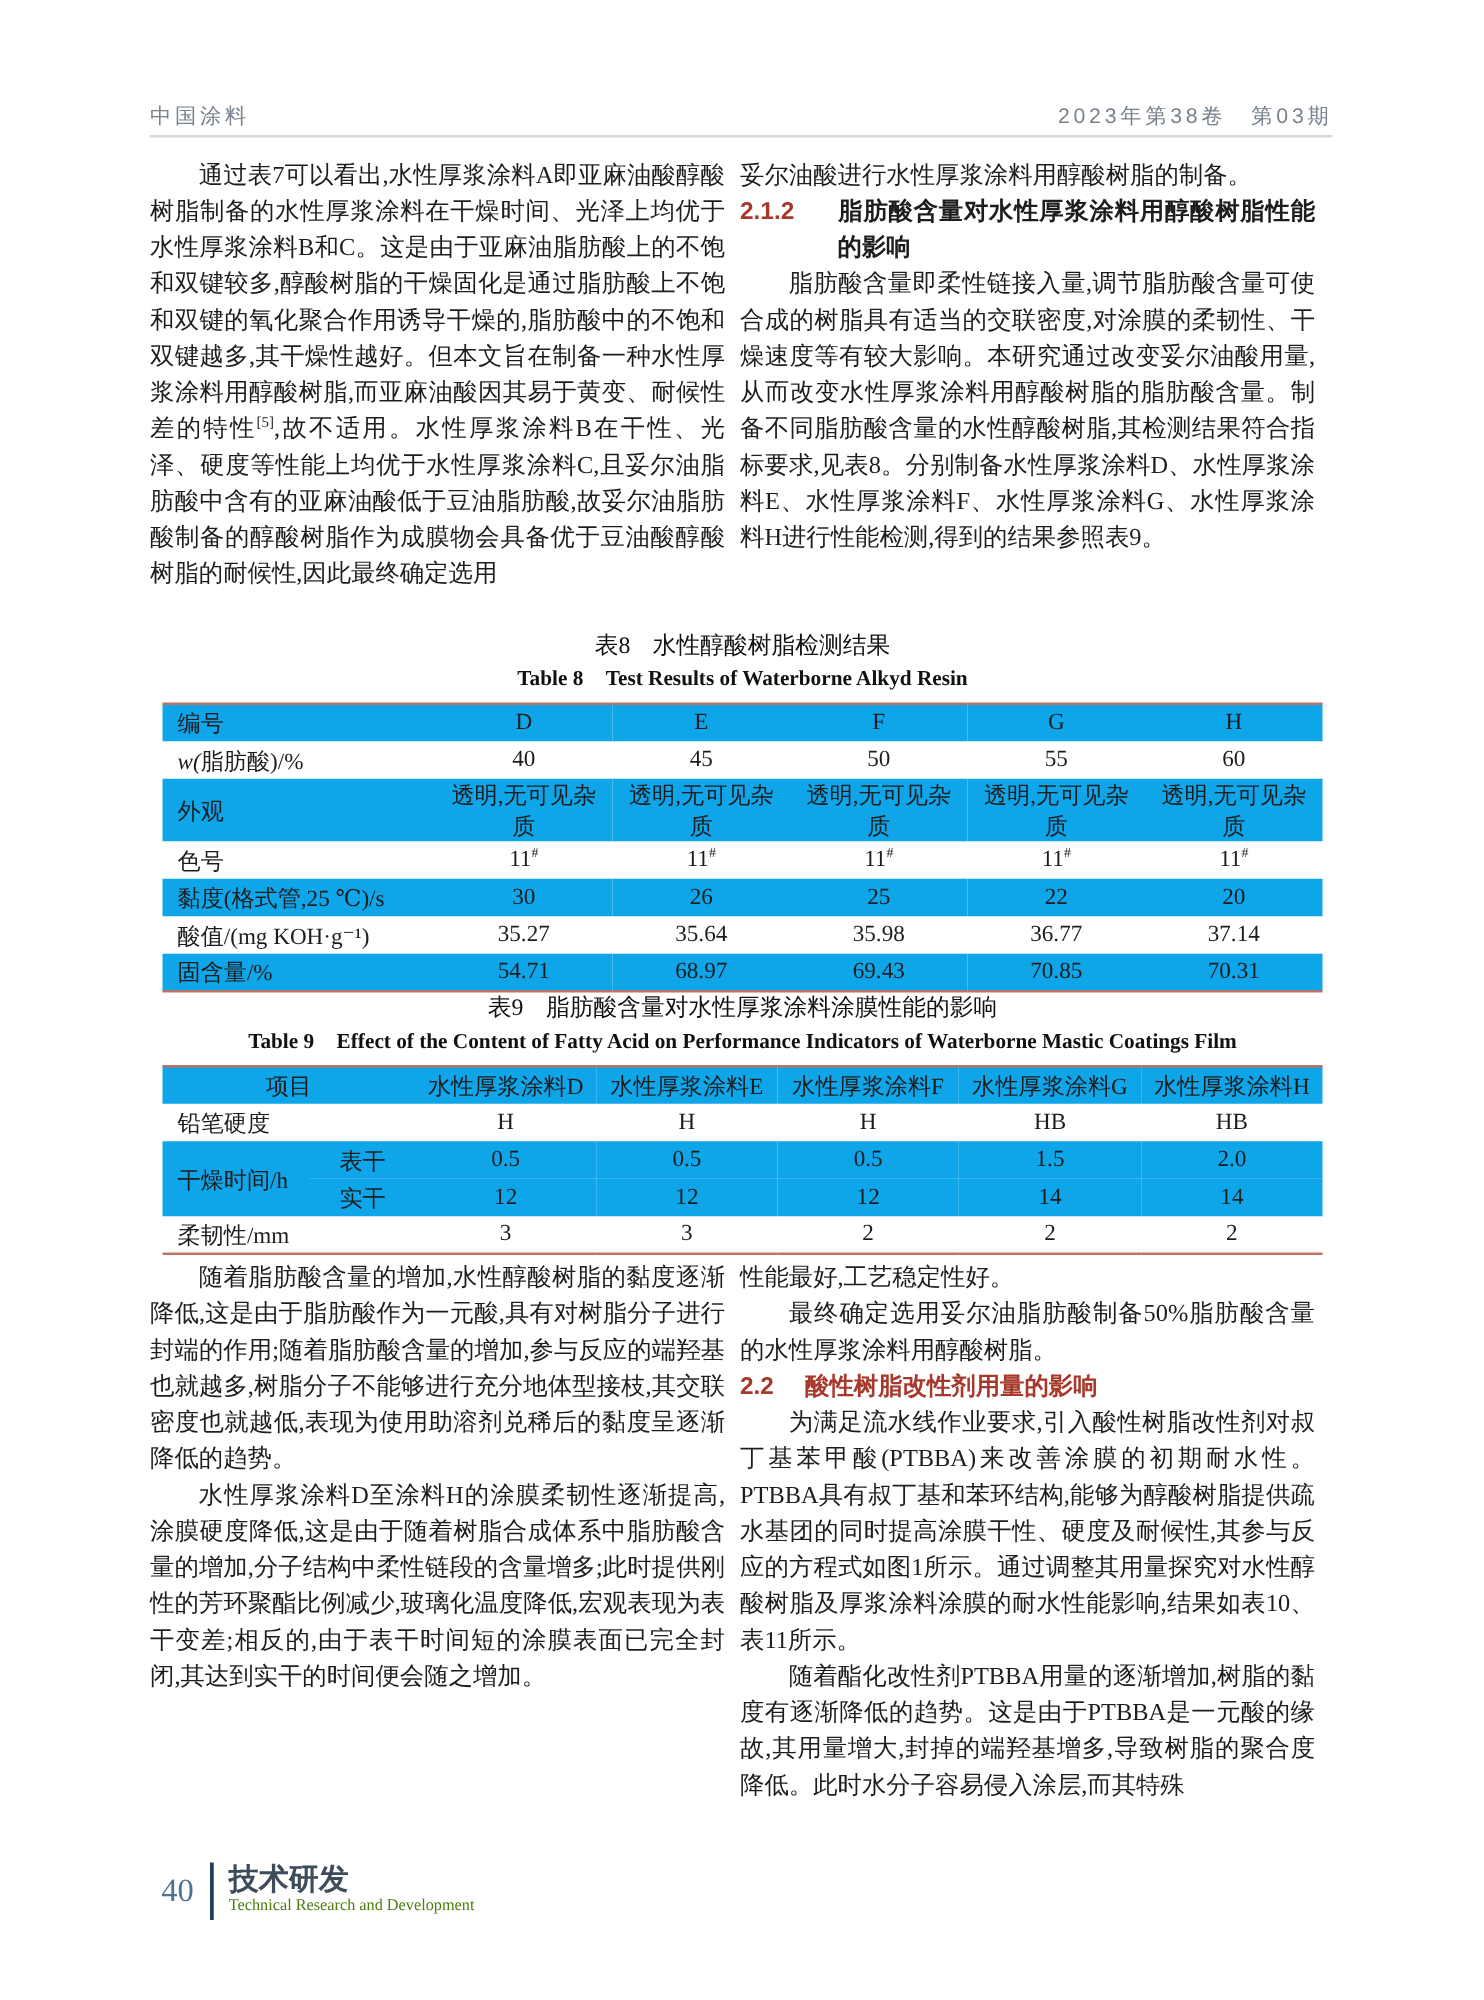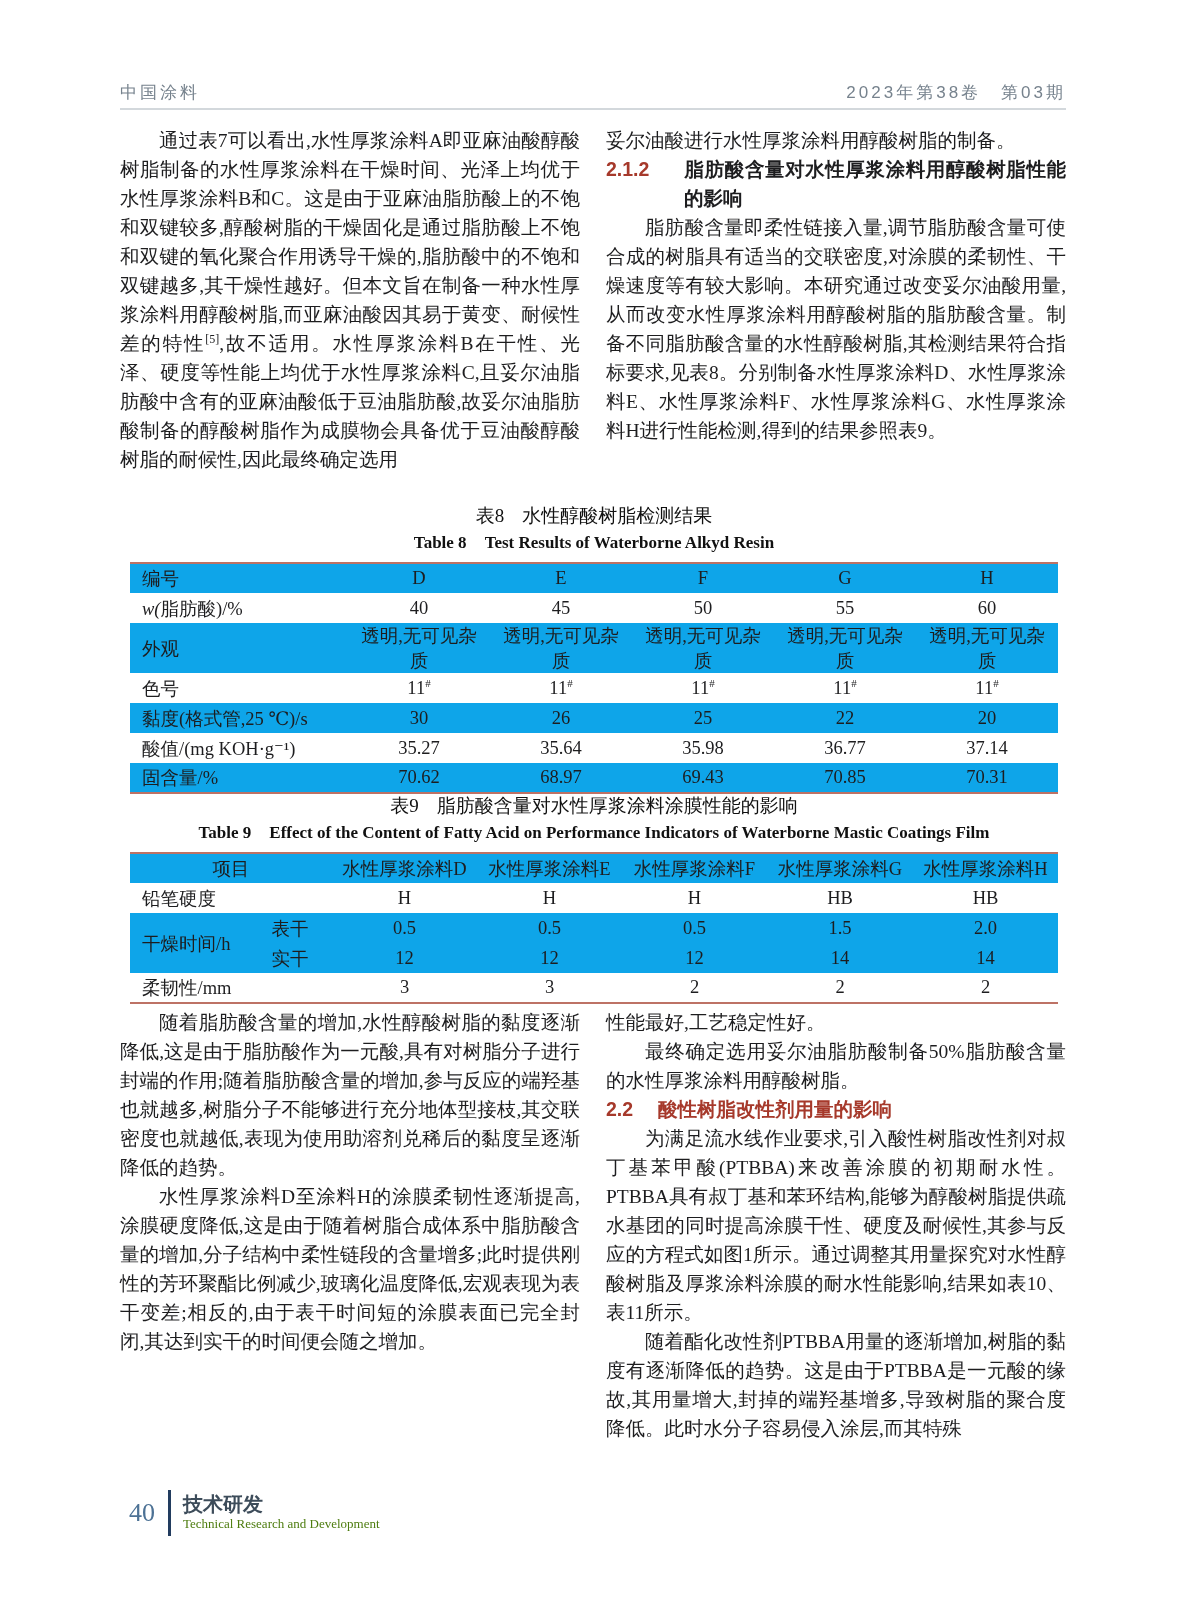--- a/index.html
+++ b/index.html
@@ -15,21 +15,21 @@
   
   .header-band {
     top:76px; left:120px; width:946px; height:28px;
     display:flex; justify-content:space-between; align-items:flex-end;
     font-family:"Liberation Sans","DejaVu Sans",sans-serif;
     color:#76828d; font-size:17px; letter-spacing:3px;
   }
   .header-rule { top:108px; left:120px; width:946px; border-top:2px solid #d3d8dc; }
 
   
-  .twocol { left:120px; width:946px; display:flex; gap:26px; }
+  .twocol { left:120px; width:946px; display:flex; gap:12px; }
   .col { width:460px; font-size:19.5px; line-height:29px; text-align:justify; }
   .para { text-indent:2em; }
   .para.cont { text-indent:0; }
   sup.ref { font-size:12px; line-height:0; }
 
   .h3 { font-weight:bold; padding-left:78px; text-indent:-78px; }
   .h3 .hnum { display:inline-block; width:78px; color:#a6392b; font-family:"Liberation Sans",sans-serif; text-indent:0; }
   .h2 { font-weight:bold; color:#a6392b; font-family:"Liberation Sans",sans-serif; }
   .h2 .hnum { display:inline-block; width:52px; }
 
@@ -44,21 +44,21 @@
   td.lbl { text-align:left; padding-left:12px; }
   tr.shade td { background:#0ea5e9; }
   table { border-top:2px solid #bd7265; border-bottom:2px solid #bd7265; }
   .row-w td.lbl::first-letter { font-style:italic; }
   sup.cell-sup { font-size:11px; line-height:0; }
 
   
   .footer { top:1490px; left:120px; display:flex; align-items:center; }
   .page-no { font-size:26px; color:#4d7295; width:44px; text-align:center; }
   .foot-bar { width:3px; height:46px; background:#223c5f; margin:0 12px 0 4px; }
-  .foot-zh { font-family:"Liberation Sans",sans-serif; font-weight:bold; font-size:20px; color:#3d4c5a; line-height:22px; }
+  .foot-zh { font-family:"Liberation Sans",sans-serif; font-weight:bold; font-size:24px; color:#3d4c5a; line-height:22px; }
   .foot-en { font-size:13px; color:#4d7c0f; line-height:18px; }
 </style>
 </head>
 <body>
 
 <div class="abs header-band">
   <span>中国涂料</span>
   <span>2023年第38卷　第03期</span>
 </div>
 <div class="abs header-rule"></div>
@@ -130,21 +130,21 @@
     <tr>
       <td class="lbl">酸值/(mg KOH·g⁻¹)</td>
       <td>35.27</td>
       <td>35.64</td>
       <td>35.98</td>
       <td>36.77</td>
       <td>37.14</td>
     </tr>
     <tr class="shade">
       <td class="lbl">固含量/%</td>
-      <td>70.62</td>
+      <td>54.71</td>
       <td>68.97</td>
       <td>69.43</td>
       <td>70.85</td>
       <td>70.31</td>
     </tr>
   </tbody>
     </table>
 </div>
 
 <div class="abs tblock" style="top:793px;">

